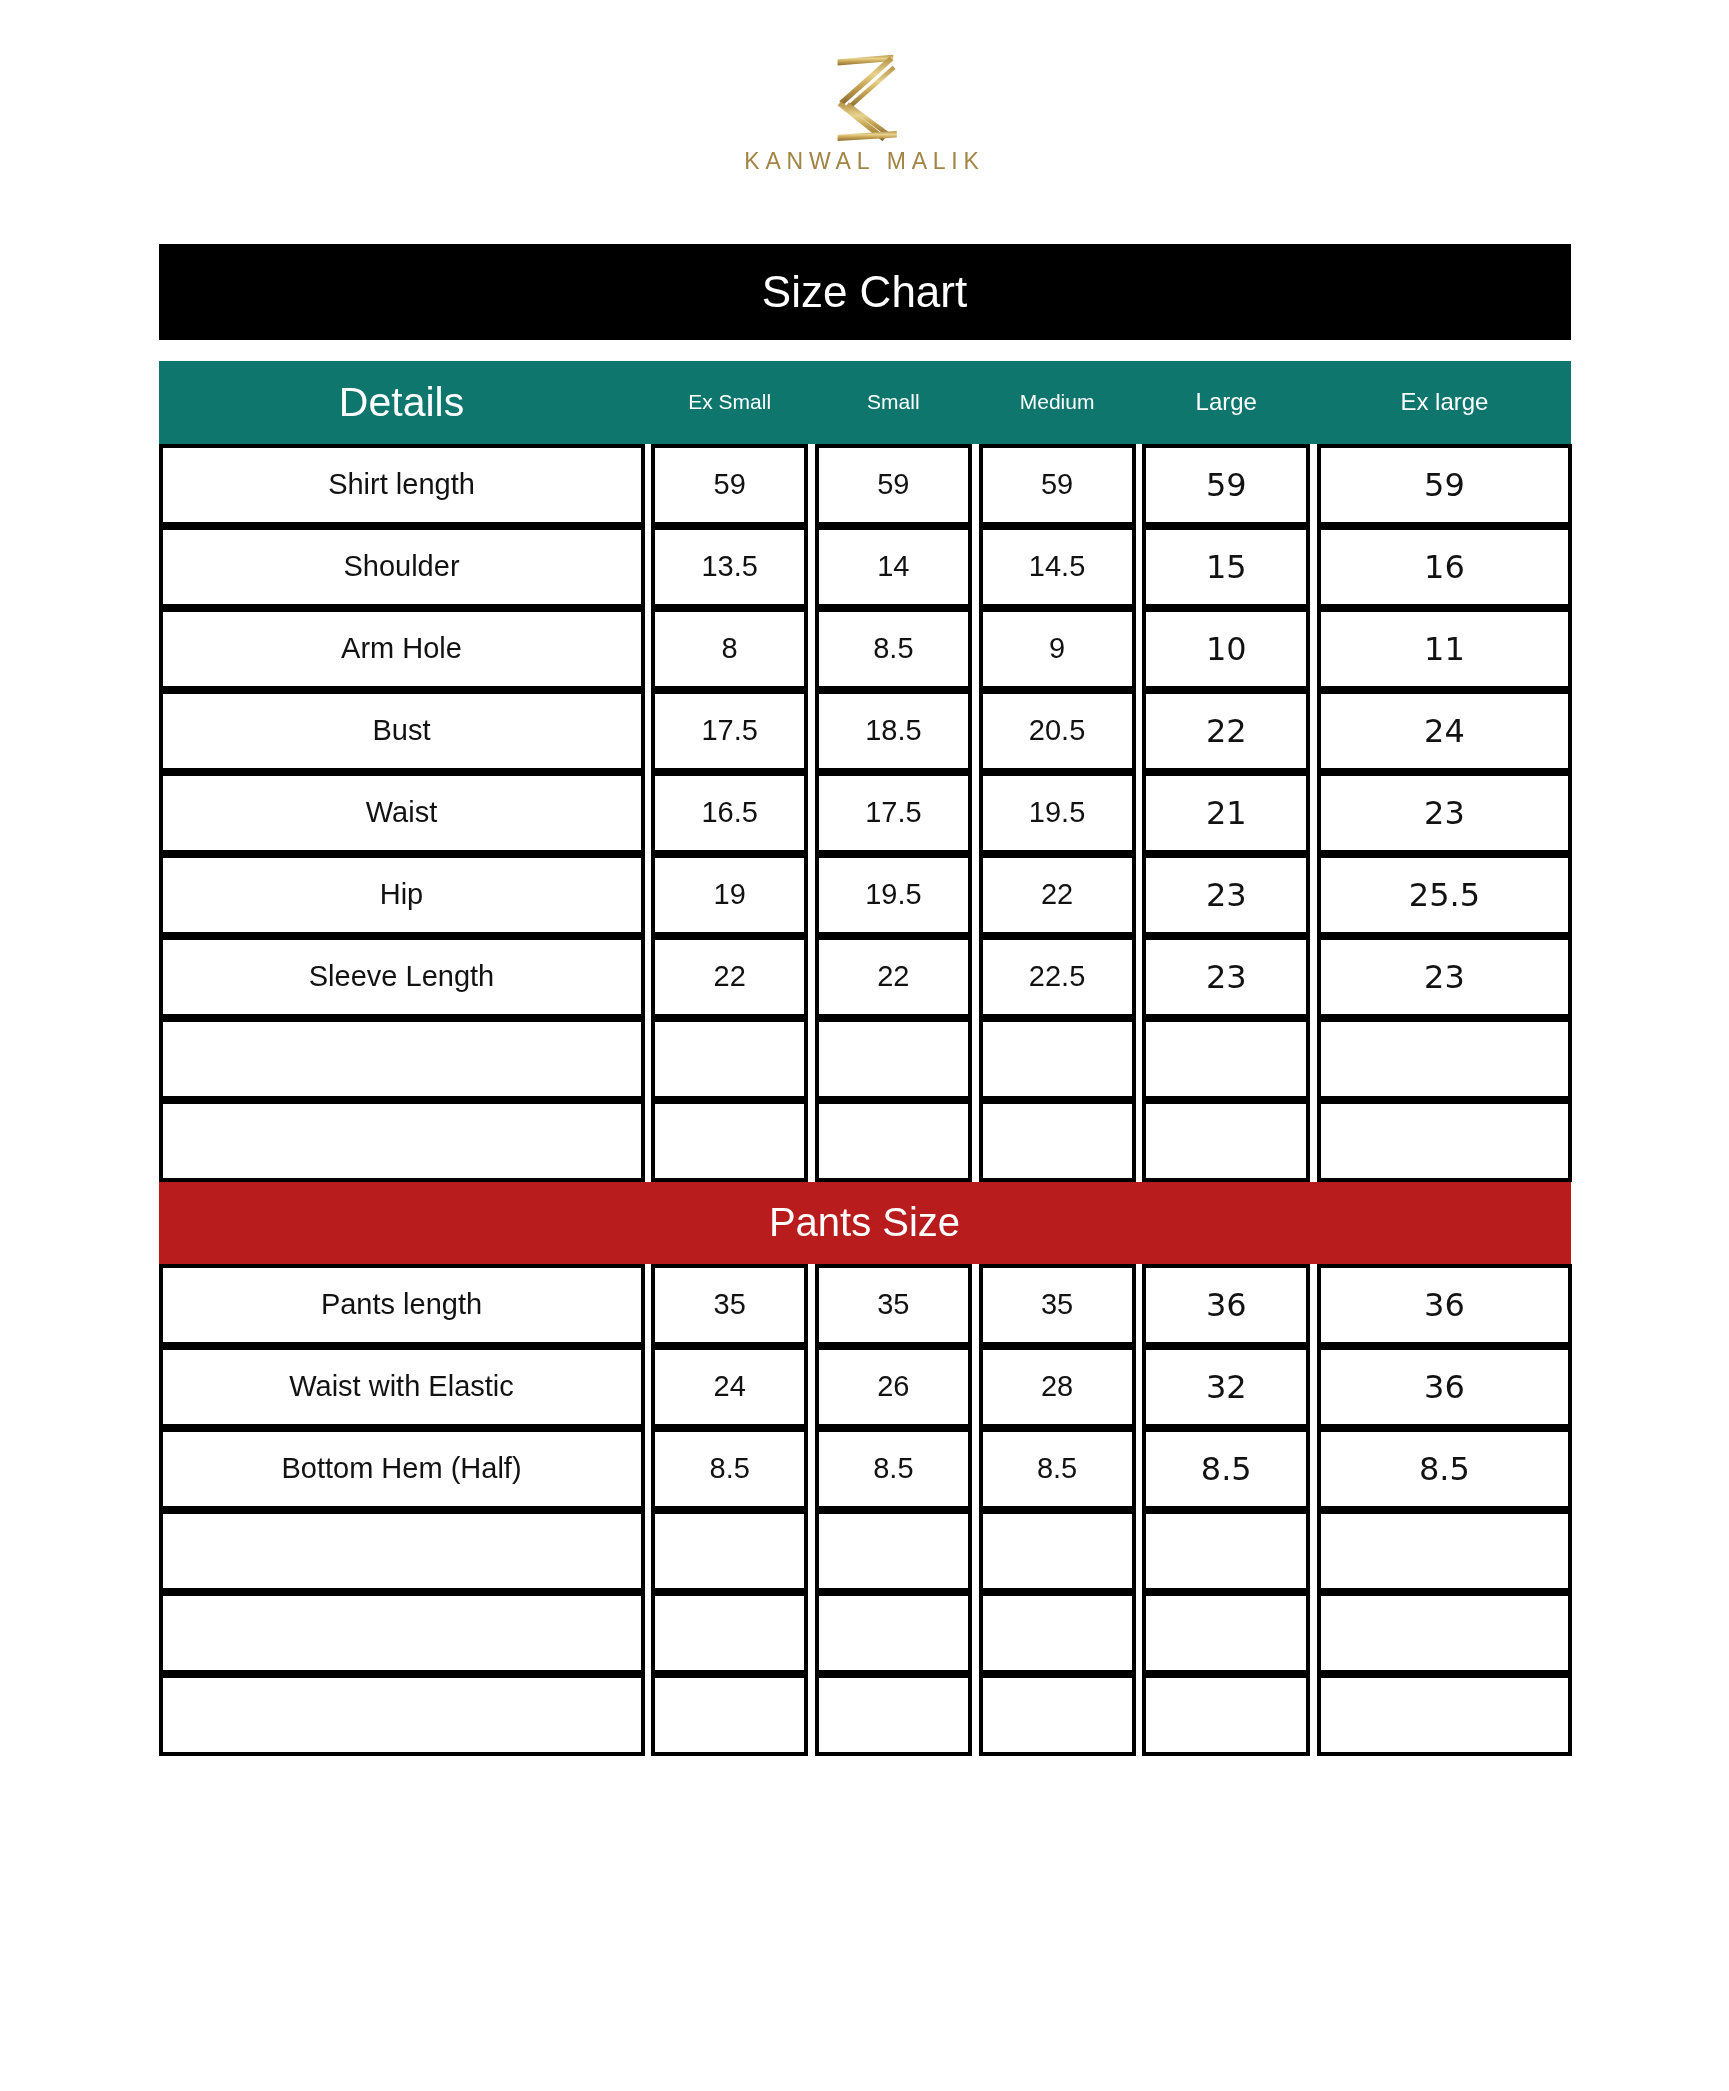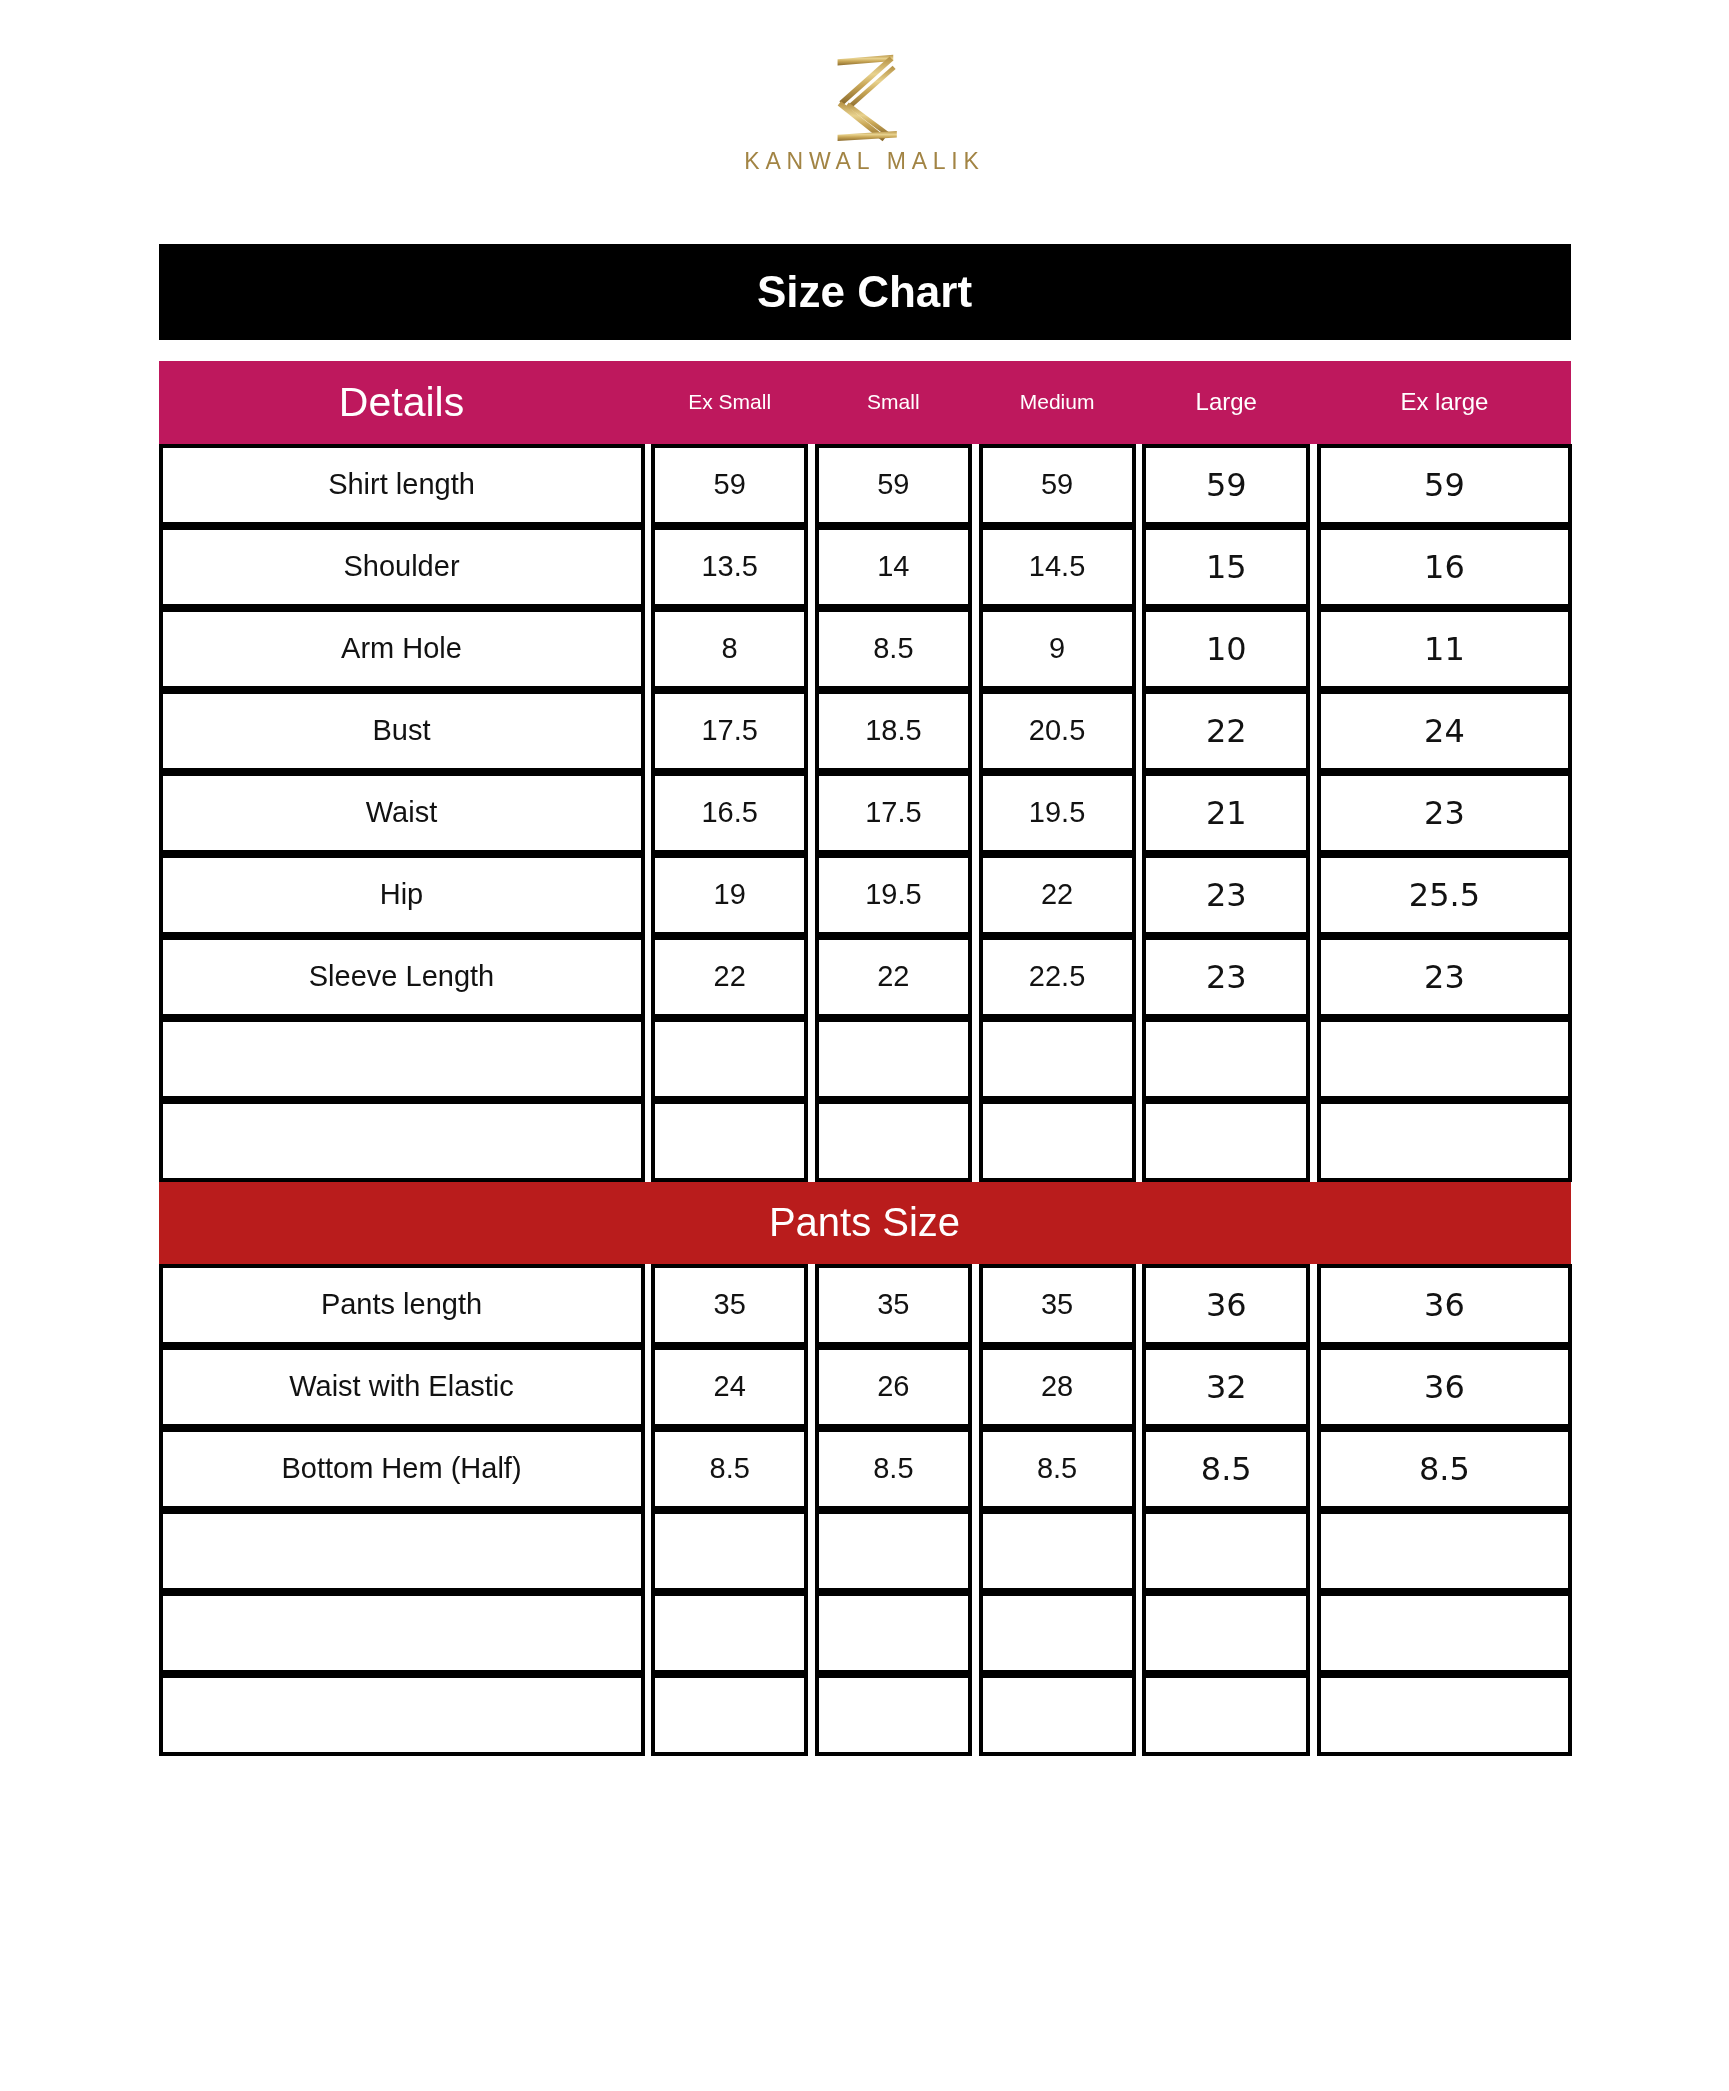--- a/index.html
+++ b/index.html
@@ -28,21 +28,21 @@
 
   .banner {
     margin-top: 69px;
     height: 96px;
     background: #000000;
     color: #ffffff;
     display: flex;
     align-items: center;
     justify-content: center;
     font-size: 44px;
-    font-weight: 700;
+    font-weight: 400;
   }
 
   .product-title {
     margin-top: 23px;
     text-align: center;
     font-size: 56px;
     font-weight: 300;
     letter-spacing: 2.9px;
     color: #1d1d1d;
   }
@@ -50,21 +50,21 @@
   
   .size-table { margin-top: 21px; }
 
   .grid-row {
     display: grid;
     grid-template-columns: 486px 157px 157px 157px 168px 255px;
     column-gap: 6.7px;
     height: 82px;
   }
 
-  .header-row { background: #be185d; color: #ffffff; height: 83px; }
+  .header-row { background: #0f766e; color: #ffffff; height: 83px; }
   .hcell {
     display: flex;
     align-items: center;
     justify-content: center;
     background: transparent;
   }
   .hcell.details { font-size: 41px; }
   .hcell.col-h  { font-size: 21px; }
   .hcell.col-h.geo { font-size: 24px; }
 

